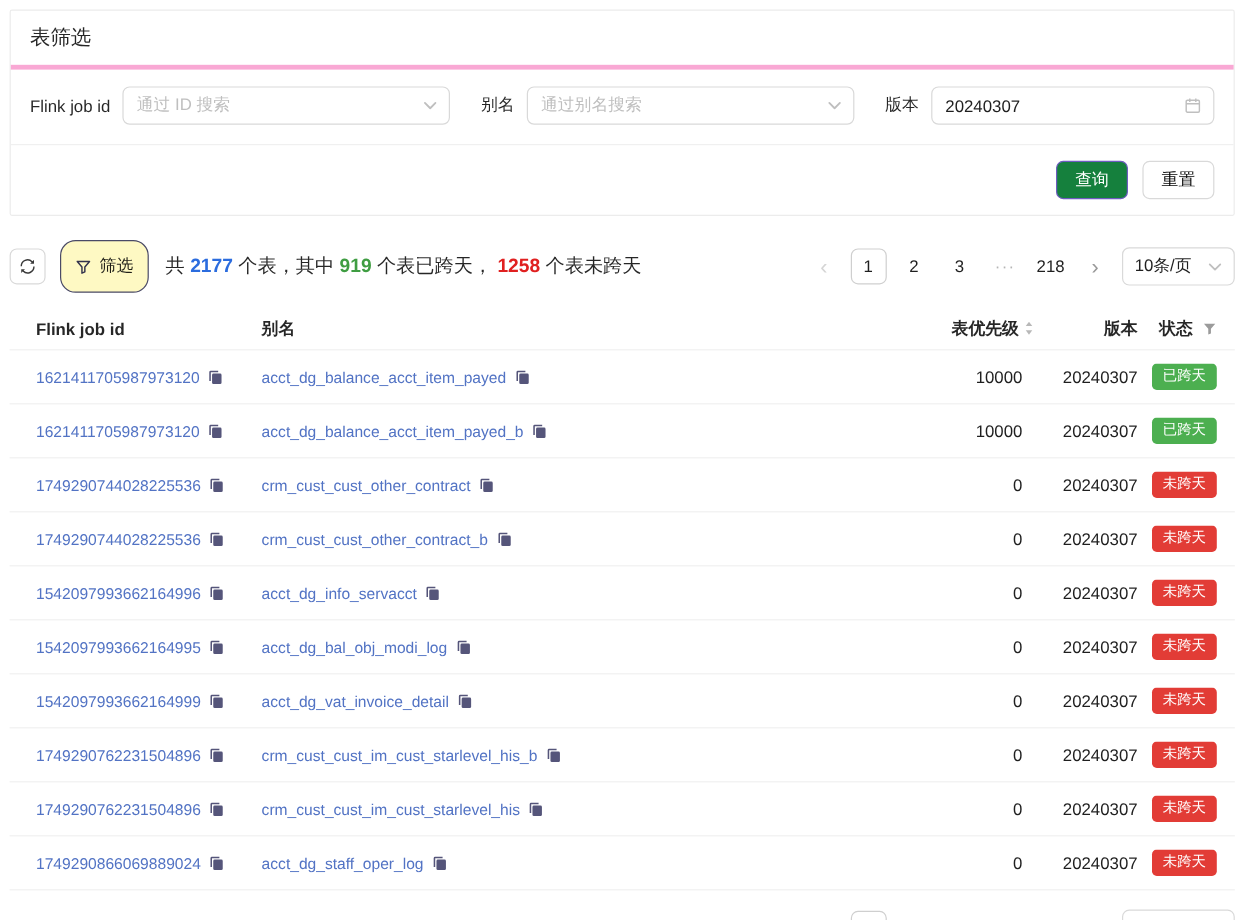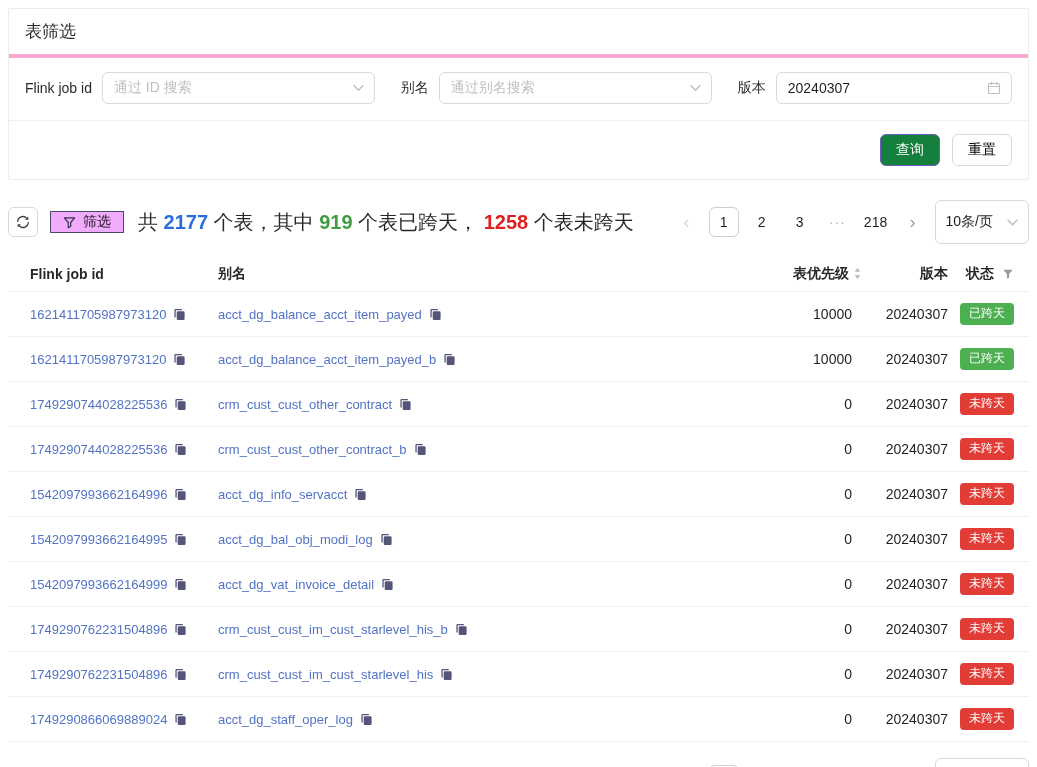--- a/index.html
+++ b/index.html
@@ -25,38 +25,38 @@
   .card-divider { border-top:1px solid #f0f0f0; }
   .btn-row { display:flex; justify-content:flex-end; gap:12px; padding:13px 16px; }
   .btn { height:32px; padding:0 15px; border-radius:6px; font-size:14px; display:inline-flex;
     align-items:center; justify-content:center; cursor:pointer; border:1px solid #d9d9d9; background:#fff; }
   .btn-primary { background:#15803d; border-color:#6e5cc0; color:#fff; }
 
   
   .toolbar { display:flex; align-items:center; margin:20px 8px 12px; gap:12px; }
   .icon-btn { width:30px; height:30px; border:1px solid #d9d9d9; border-radius:6px; background:#fff;
     display:flex; align-items:center; justify-content:center; color:#3a3a3a; cursor:pointer; }
-  .filter-btn { height:22px; padding:0 12px; border:1px solid #4a4a66; border-radius:0; background:#f0abfc;
+  .filter-btn { height:44px; padding:0 12px; border:1px solid #4a4a66; border-radius:13px; background:#fef9c3;
     display:flex; align-items:center; gap:7px; font-size:14px; color:rgba(0,0,0,0.88); cursor:pointer; }
-  .summary { white-space:pre-wrap; font-size:20px; color:rgba(0,0,0,0.85); flex:1 1 auto; margin-left:2px; }
+  .summary { white-space:pre-wrap; font-size:16px; color:rgba(0,0,0,0.85); flex:1 1 auto; margin-left:2px; }
   .num { font-weight:700; }
   .num-blue { color:#2b6cde; }
   .num-green { color:#3f9d42; }
   .num-red { color:#e02020; }
 
   
   .pager { display:flex; align-items:center; gap:8px; }
   .pager-arrow { min-width:28px; height:30px; line-height:30px; text-align:center; font-size:18px;
     color:#999; cursor:pointer; user-select:none; }
   .pager-arrow.disabled { color:#d5d5d5; cursor:default; }
   .pager-item { min-width:30px; height:30px; line-height:28px; text-align:center; border-radius:6px;
     border:1px solid transparent; cursor:pointer; font-size:14px; color:rgba(0,0,0,0.88); }
   .pager-item.active { border-color:#cfcfcf; font-weight:500; }
   .pager-item.ellipsis { color:#b5b5b5; letter-spacing:1px; cursor:default; }
-  .page-size-select { height:44px; border:1px solid #d9d9d9; border-radius:6px; background:#fff;
+  .page-size-select { height:32px; border:1px solid #d9d9d9; border-radius:6px; background:#fff;
     display:flex; align-items:center; gap:14px; padding:0 10px; font-size:14px; cursor:pointer; }
   .page-size-select .chev { color:#bfbfbf; display:flex; }
 
   
   .table { margin:0 8px; }
   .trow, .thead-row { display:grid; grid-template-columns:196px 1fr 120px 90px 77px; align-items:center; }
   .thead-row { height:36px; border-bottom:1px solid #f0f0f0; font-weight:700; font-size:14px; color:rgba(0,0,0,0.85); }
   .trow { height:45px; border-bottom:1px solid #f0f0f0; }
   .th, .td { overflow:hidden; white-space:nowrap; }
   .col-id { padding-left:22px; }

